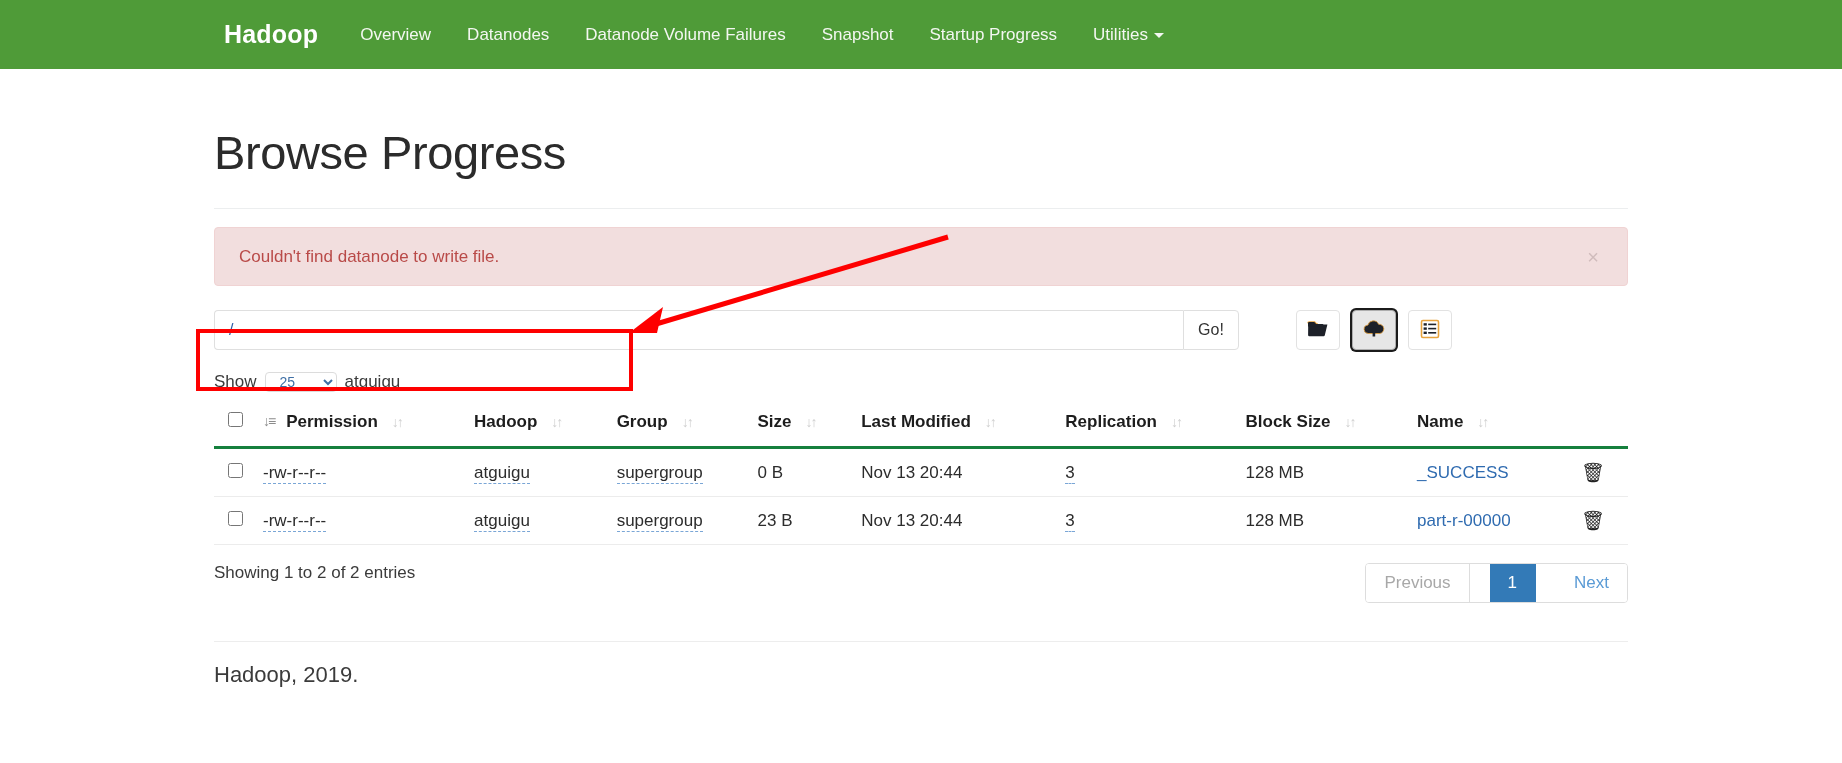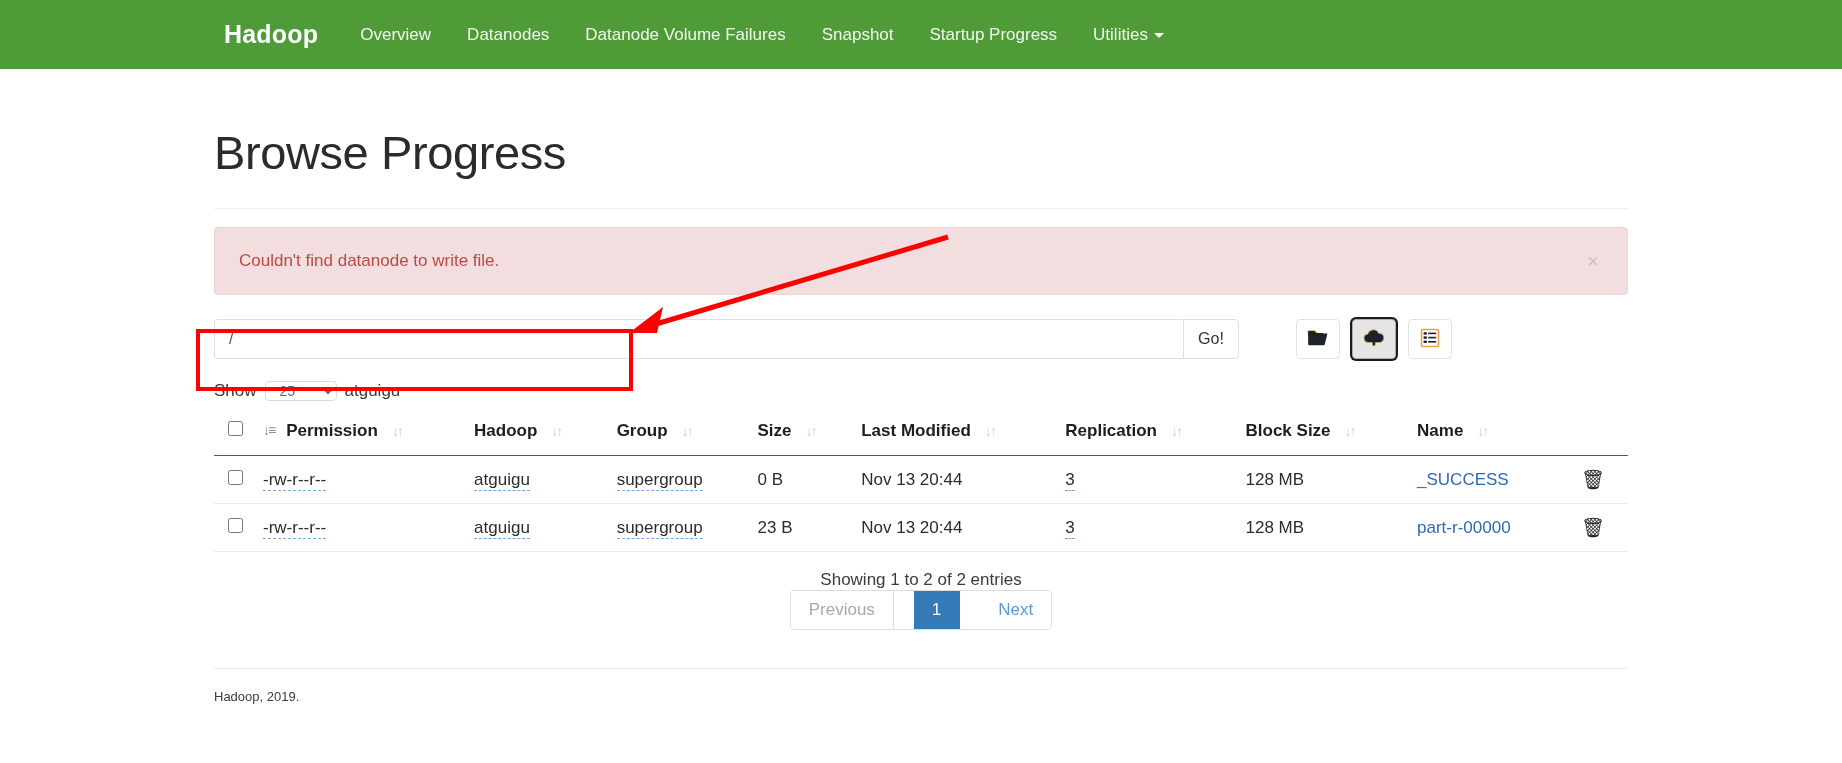--- a/index.html
+++ b/index.html
@@ -74,21 +74,21 @@
     background: #f2dede;
     border: 1px solid #f0d3d3;
     border-radius: 4px;
     color: #b94a48;
     font-size: 17px;
     padding: 21px 24px;
     margin-bottom: 24px;
     display: flex;
     align-items: center;
     justify-content: space-between;
-    height: 68px;
+    height: 59px;
   }
   .alert-close {
     color: #b5a0a0;
     font-size: 20px;
     line-height: 1;
     opacity: .55;
     cursor: pointer;
     padding: 0 4px;
   }
 
@@ -191,21 +191,21 @@
   table.fs-table {
     width: 100%;
     border-collapse: collapse;
     font-size: 17px;
   }
   table.fs-table thead th {
     text-align: left;
     font-weight: bold;
     color: #1d1d1d;
     padding: 8px 10px 14px 10px;
-    border-bottom: 1px solid #15803d;
+    border-bottom: 3px solid #15803d;
     white-space: nowrap;
     vertical-align: middle;
     cursor: pointer;
     font-size: 17px;
   }
   table.fs-table tbody td {
     padding: 12px 10px;
     border-bottom: 1px solid #ececec;
     color: #2c2c2c;
     vertical-align: middle;
@@ -253,24 +253,22 @@
     color: #222;
     font-size: 19px;
     cursor: pointer;
   }
   td.col-actions { text-align: center; width: 70px; }
   td.col-name { text-align: left; }
 
   
   .table-footer {
     display: flex;
-    align-items: center;
     justify-content: space-between;
     margin-top: 18px;
-    flex-direction: column;
   }
   .dt-info { font-size: 17px; color: #3b3b3b; }
   .pagination {
     display: flex;
     border: 1px solid #dddddd;
     border-radius: 4px;
     overflow: hidden;
     gap: 20px;
   }
   .page-btn {
@@ -289,21 +287,21 @@
     color: #ffffff;
     border-right: 1px solid #337ab7;
   }
 
   .footer-rule {
     border: 0;
     border-top: 1px solid #ededed;
     margin: 38px 0 20px 0;
   }
   .copyright {
-    font-size: 13px;
+    font-size: 22px;
     color: #3b3b3b;
   }
 
   
   .annot-box {
     position: absolute;
     border: 4px solid #fe0000;
     pointer-events: none;
     z-index: 40;
   }

